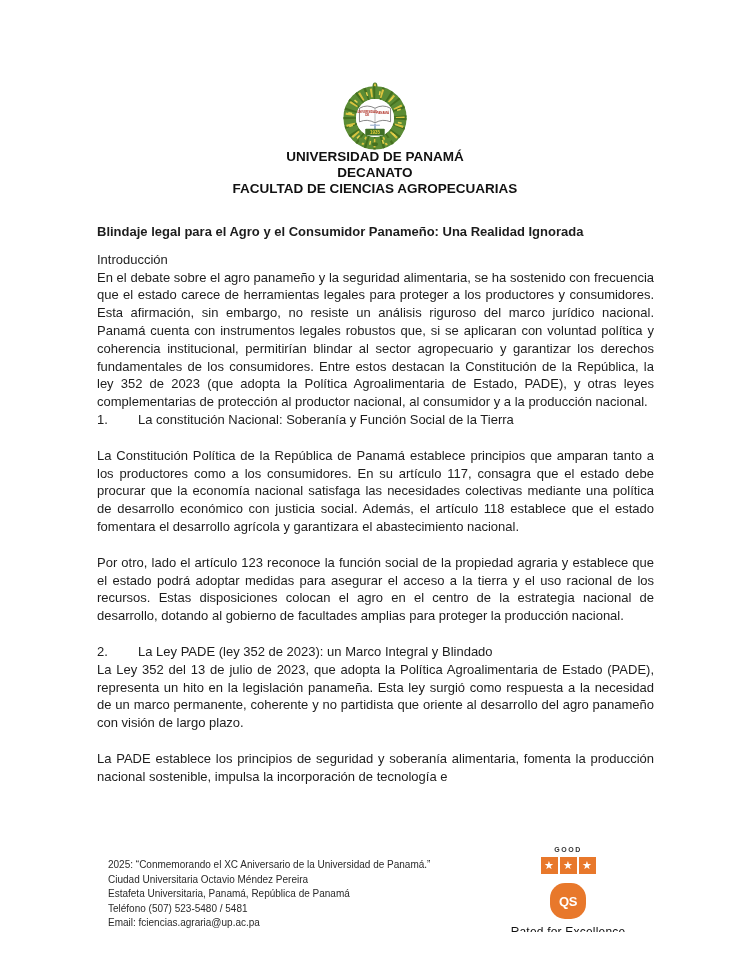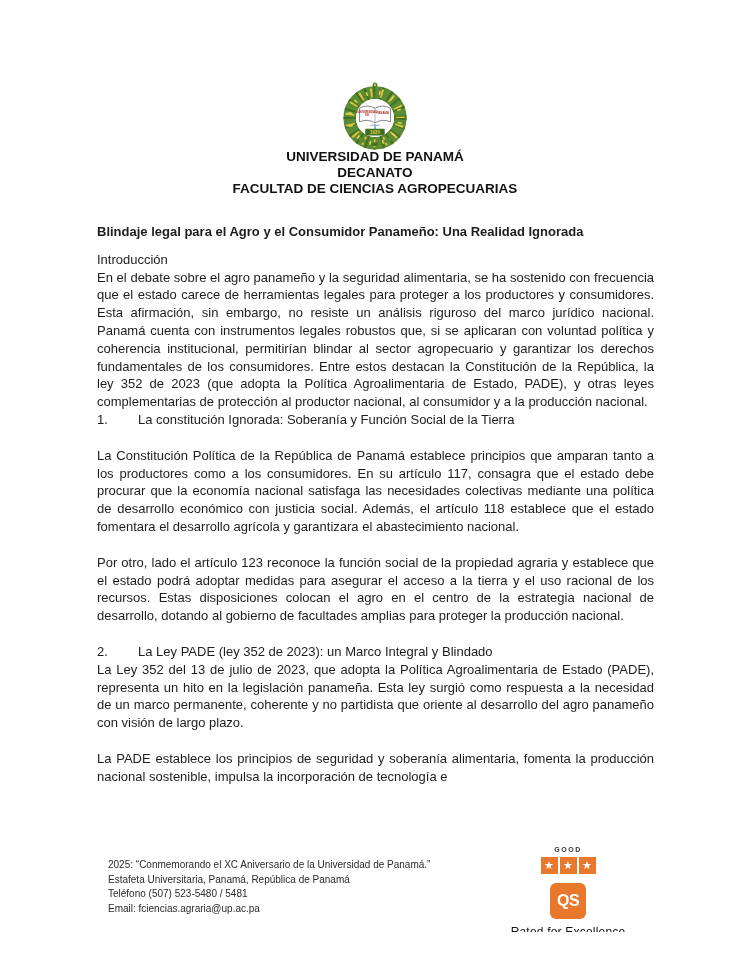--- a/index.html
+++ b/index.html
@@ -88,27 +88,27 @@
     display: inline-flex;
     align-items: center;
     justify-content: center;
     color: #ffffff;
     font-size: 11px;
     line-height: 17px;
   }
   .qs-logo {
     width: 36px; height: 36px;
     margin: 9px auto 0 auto;
-    border-radius: 6px;
+    border-radius: 15px;
     display: flex;
     align-items: center;
     justify-content: center;
     color: #ffffff;
     font-weight: bold;
-    font-size: 16px;
+    font-size: 13px;
     letter-spacing: -0.5px;
   }
   .qs-rated {
     margin-top: 6px;
     font-size: 12px;
     font-weight: normal;
     letter-spacing: 0.2px;
     color: #111;
   }
   .qs-org {
@@ -160,38 +160,39 @@
   </div>
 
   <div class="content">
     <p class="doc-title">Blindaje legal para el Agro y el Consumidor Panameño: Una Realidad Ignorada</p>
 
     <p class="intro-heading">Introducción</p>
     <p class="para">En el debate sobre el agro panameño y la seguridad alimentaria, se ha sostenido con frecuencia que el estado carece de herramientas legales para proteger a los productores y consumidores. Esta afirmación, sin embargo, no resiste un análisis riguroso del marco jurídico nacional. Panamá cuenta con instrumentos legales robustos que, si se aplicaran con voluntad política y coherencia institucional, permitirían blindar al sector agropecuario y garantizar los derechos fundamentales de los consumidores. Entre estos destacan la Constitución de la República, la ley 352 de 2023 (que adopta la Política Agroalimentaria de Estado, PADE), y otras leyes complementarias de protección al productor nacional, al consumidor y a la producción nacional.</p>
 
     <div class="numbered">
       <span class="num">1.</span>
-      <span class="num-text">La constitución Ignorada: Soberanía y Función Social de la Tierra</span>
+      <span class="num-text">La constitución Nacional: Soberanía y Función Social de la Tierra</span>
     </div>
 
     <p class="para gap">La Constitución Política de la República de Panamá establece principios que amparan tanto a los productores como a los consumidores. En su artículo 117, consagra que el estado debe procurar que la economía nacional satisfaga las necesidades colectivas mediante una política de desarrollo económico con justicia social. Además, el artículo 118 establece que el estado fomentara el desarrollo agrícola y garantizara el abastecimiento nacional.</p>
 
     <p class="para gap">Por otro, lado el artículo 123 reconoce la función social de la propiedad agraria y establece que el estado podrá adoptar medidas para asegurar el acceso a la tierra y el uso racional de los recursos. Estas disposiciones colocan el agro en el centro de la estrategia nacional de desarrollo, dotando al gobierno de facultades amplias para proteger la producción nacional.</p>
 
     <div class="numbered gap">
       <span class="num">2.</span>
       <span class="num-text">La Ley PADE (ley 352 de 2023): un Marco Integral y Blindado</span>
     </div>
     <p class="para">La Ley 352 del 13 de julio de 2023, que adopta la Política Agroalimentaria de Estado (PADE), representa un hito en la legislación panameña. Esta ley surgió como respuesta a la necesidad de un marco permanente, coherente y no partidista que oriente al desarrollo del agro panameño con visión de largo plazo.</p>
 
     <p class="para gap">La PADE establece los principios de seguridad y soberanía alimentaria, fomenta la producción nacional sostenible, impulsa la incorporación de tecnología e</p>
   </div>
 
   <div class="footer-left">
     <div>2025: “Conmemorando el XC Aniversario de la Universidad de Panamá.”</div>
+    <div>Ciudad Universitaria Octavio Méndez Pereira</div>
     <div>Estafeta Universitaria, Panamá, República de Panamá</div>
     <div>Teléfono (507) 523-5480 / 5481</div>
     <div>Email: fciencias.agraria@up.ac.pa</div>
   </div>
 
   <div class="qs-badge">
     <div class="qs-good">GOOD</div>
     <div class="qs-stars">
       <span class="star-box" style="background:#E8782B">★</span>
       <span class="star-box" style="background:#E8782B">★</span>

